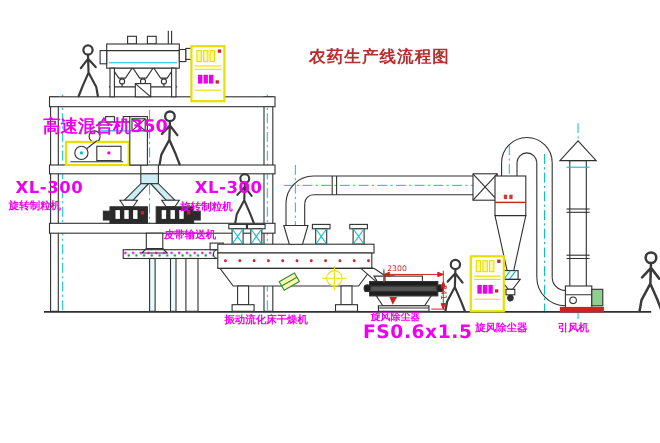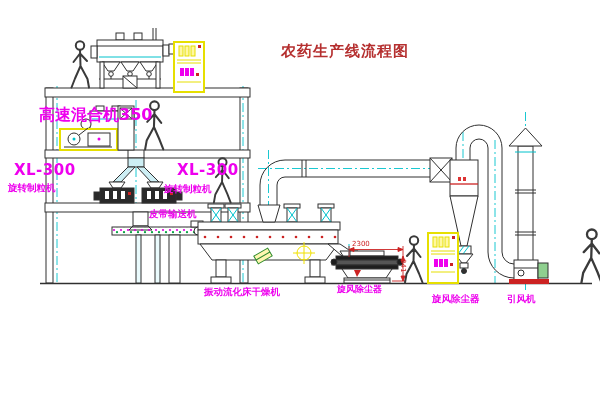--- a/index.html
+++ b/index.html
@@ -318,19 +318,20 @@
   </div>
 
   <div class="lbl cn" style="left:39px;top:107px;font-size:16px">高速混合机350</div>
   <div class="lbl model" style="left:14px;top:163px;font-size:15px">XL-300</div>
   <div class="lbl cn" style="left:8px;top:183px;font-size:9.5px">旋转制粒机</div>
   <div class="lbl model" style="left:177px;top:163px;font-size:15px">XL-300</div>
   <div class="lbl cn" style="left:164px;top:184px;font-size:9.5px">旋转制粒机</div>
   <div class="lbl cn" style="left:149px;top:209px;font-size:9.5px">皮带输送机</div>
   <div class="lbl cn" style="left:204px;top:287px;font-size:9.5px">振动流化床干燥机</div>
   <div class="lbl cn" style="left:337px;top:285px;font-size:9px">旋风除尘器</div>
+  <div class="lbl model" style="left:330px;top:294px;font-size:17px">FS0.6x1.5</div>
   <div class="lbl cn" style="left:432px;top:294px;font-size:9.5px">旋风除尘器</div>
   <div class="lbl cn" style="left:507px;top:294px;font-size:9.5px">引风机</div>
 
   <div class="lbl dim" style="left:352px;top:241px;font-size:7px">2300</div>
   <div class="lbl dim" style="left:406px;top:259px;font-size:7px;transform:rotate(90deg);transform-origin:left top">341</div>
 
 </div>
 
 </body></html>

